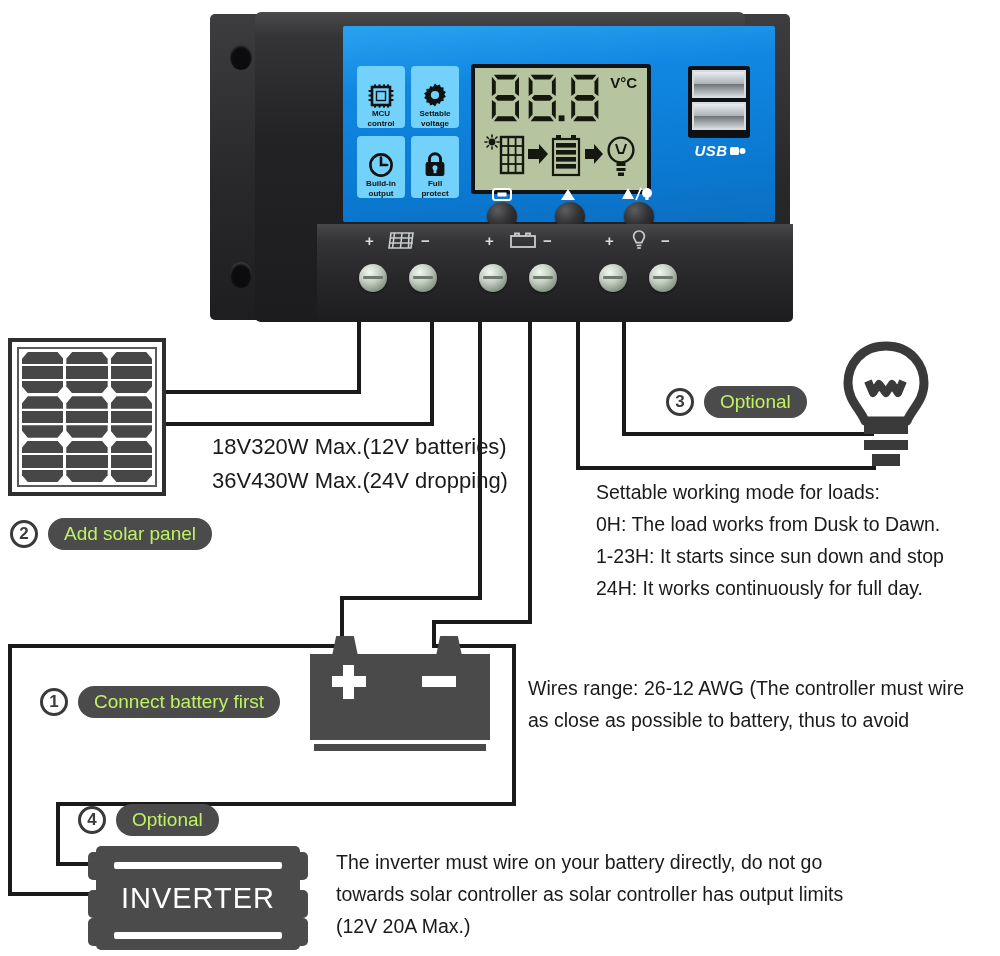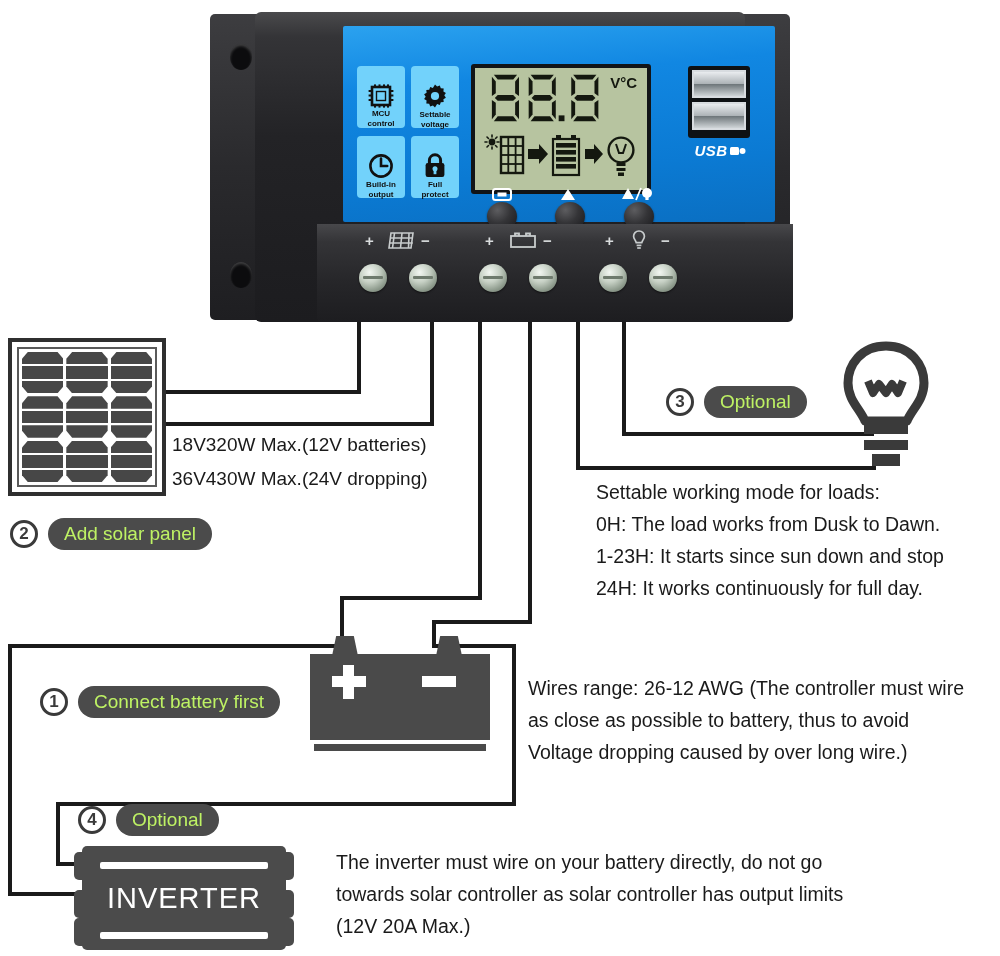--- a/index.html
+++ b/index.html
@@ -27,21 +27,21 @@
   .blue-face{position:absolute;left:88px;top:14px;width:432px;height:196px;
     background:linear-gradient(175deg,#2ba2ef 0%,#1187e2 28%,#0b7ad3 70%,#0a6fc2 100%);
     border-radius:2px;}
   .ctrl-title{position:absolute;left:0;top:10px;width:432px;text-align:center;
     font-size:19.5px;font-weight:bold;font-style:italic;color:#ffffff;
     letter-spacing:1.1px;text-shadow:0 1px 1px rgba(0,0,0,.35);}
 
   
   .feat{position:absolute;width:48px;height:62px;background:#72d2fb;
     border-radius:4px;display:flex;flex-direction:column;align-items:center;
-    justify-content:flex-start;padding-top:17px;box-sizing:border-box;}
+    justify-content:flex-end;padding-top:17px;box-sizing:border-box;}
   .feat .ftxt{font-size:8px;line-height:9px;font-weight:bold;color:#111;
     text-align:center;margin-top:1px;}
   .feat .ficon{height:26px;display:flex;align-items:center;}
 
   
   .lcd{position:absolute;left:128px;top:38px;width:172px;height:122px;
     background:#b7c4a0;border:4px solid #111417;border-radius:3px;}
   .lcd-digits{position:absolute;left:14px;top:4px;width:120px;height:50px;
     display:flex;align-items:flex-end;gap:3px;}
   .lcd-unit{position:absolute;right:10px;top:6px;font-size:15px;font-weight:bold;
@@ -79,39 +79,39 @@
   
   .panel-box{position:absolute;left:8px;top:338px;width:158px;height:158px;
     border:4px solid #2f2f2f;background:#fff;box-sizing:border-box;padding:5px;}
   .panel-inner{width:100%;height:100%;border:2px solid #5a5a5a;box-sizing:border-box;
     display:grid;grid-template-columns:repeat(3,1fr);grid-template-rows:repeat(3,1fr);gap:3px;padding:3px;}
   .pcell{display:flex;flex-direction:column;gap:2px;}
   .pband{flex:1;background:#474747;}
   .pband.t{clip-path:polygon(14% 0,86% 0,100% 55%,100% 100%,0 100%,0 55%);}
   .pband.b{clip-path:polygon(0 0,100% 0,100% 45%,86% 100%,14% 100%,0 45%);}
 
-  .spec-line{position:absolute;font-size:19px;color:#1a1a1a;white-space:nowrap;}
+  .spec-line{position:absolute;font-size:22px;color:#1a1a1a;white-space:nowrap;margin-left:40px;}
 
   .badge-row{position:absolute;display:flex;align-items:center;gap:10px;}
   .badge-num{width:28px;height:28px;border-radius:50%;border:3px solid #3a3a3a;
     display:flex;align-items:center;justify-content:center;font-size:17px;
     font-weight:bold;color:#3a3a3a;box-sizing:border-box;background:#fff;}
   .badge-pill{background:#4b4b4b;color:#bef264;border-radius:16px;padding:5px 16px;
     font-size:19px;line-height:22px;white-space:nowrap;}
 
   .bulb{position:absolute;left:826px;top:338px;width:120px;height:130px;}
 
   .battery{position:absolute;left:310px;top:634px;width:180px;height:118px;}
   .bat-body{position:absolute;left:0;top:20px;width:180px;height:86px;background:#4a4a4a;}
   .bat-term{position:absolute;top:2px;width:26px;height:20px;background:#4a4a4a;
     clip-path:polygon(16% 0,84% 0,100% 100%,0 100%);}
   .bat-base{position:absolute;left:4px;top:110px;width:172px;height:7px;background:#4a4a4a;}
   .bat-sign{position:absolute;background:#fff;}
 
-  .inverter{position:absolute;left:74px;top:846px;width:220px;height:104px;}
+  .inverter{position:absolute;left:88px;top:846px;width:220px;height:104px;}
   .inv-body{position:absolute;left:8px;top:0;width:204px;height:104px;
     background:#4b4b4b;border-radius:5px;}
   .inv-tab{position:absolute;width:20px;height:28px;background:#4b4b4b;border-radius:5px;}
   .inv-bar{position:absolute;left:26px;width:168px;height:7px;background:#fff;border-radius:2px;}
   .inv-text{position:absolute;left:8px;top:36px;width:204px;text-align:center;
     color:#fff;font-size:29px;letter-spacing:1px;}
 
   .para{position:absolute;font-size:19.5px;line-height:32px;color:#1a1a1a;}
 </style>
 </head>
@@ -495,21 +495,20 @@
 </div>
 
 <div class="badge-row" style="left:40px;top:686px;">
   <div class="badge-num">1</div>
   <div class="badge-pill">Connect battery first</div>
 </div>
 
 <div class="para" style="left:528px;top:672px;">
   <div>Wires range: 26-12 AWG (The controller must wire</div>
   <div>as close as possible to battery, thus to avoid</div>
-  <div>Voltage dropping caused by over long wire.)</div>
 </div>
 
 <div class="badge-row" style="left:78px;top:804px;">
   <div class="badge-num">4</div>
   <div class="badge-pill">Optional</div>
 </div>
 
 <div class="inverter">
   <div class="inv-tab" style="left:0;top:44px;"></div>
   <div class="inv-tab" style="left:200px;top:44px;"></div>

